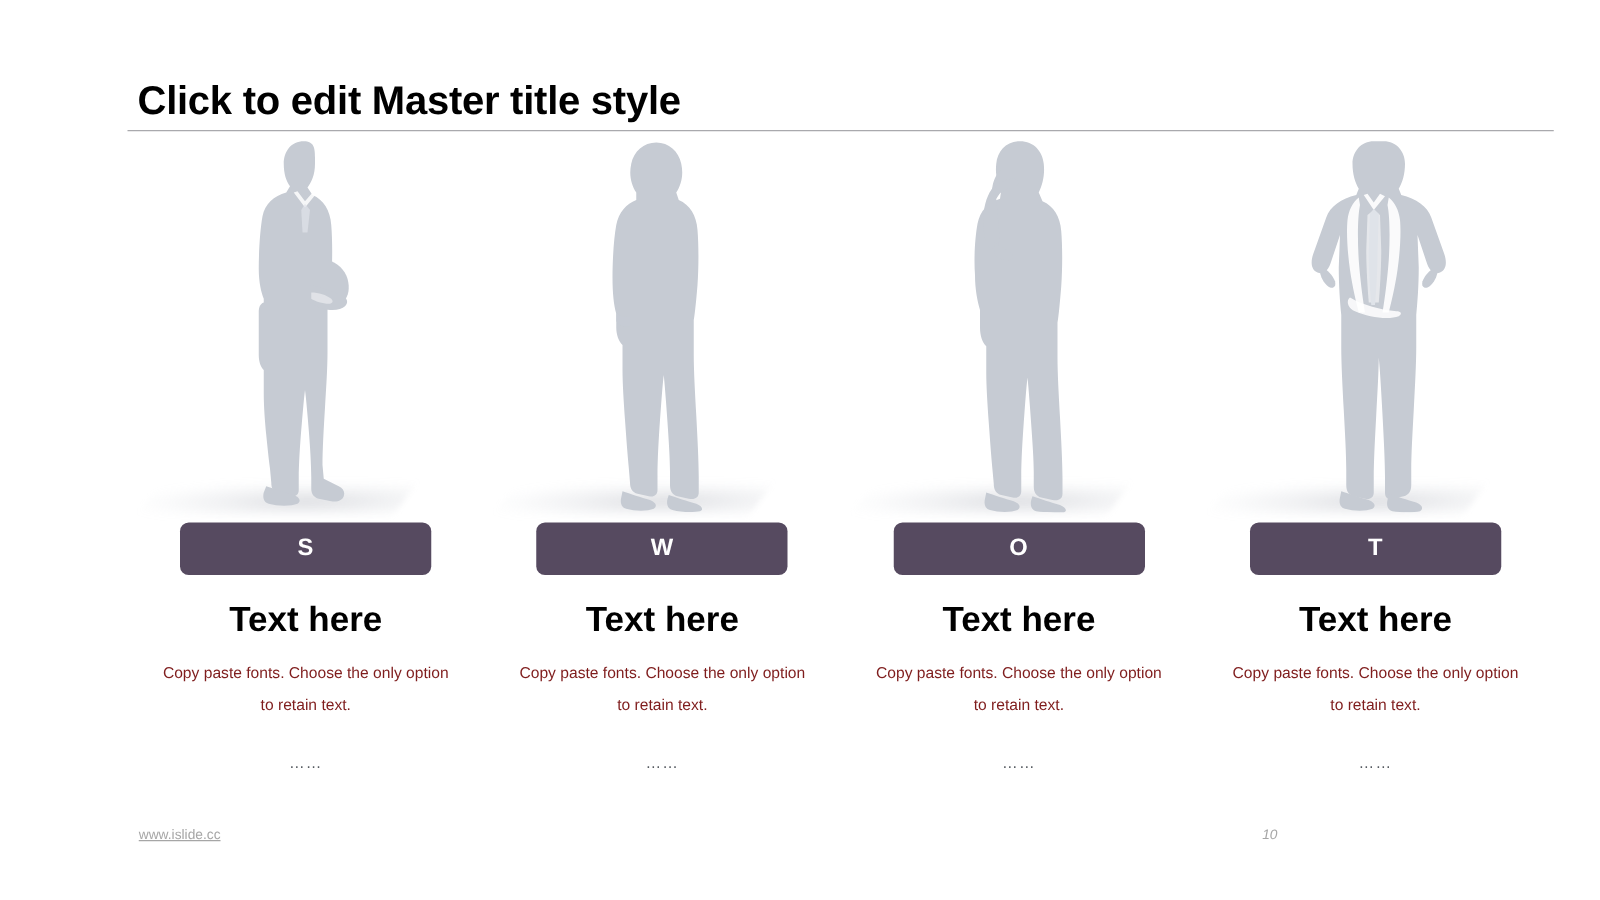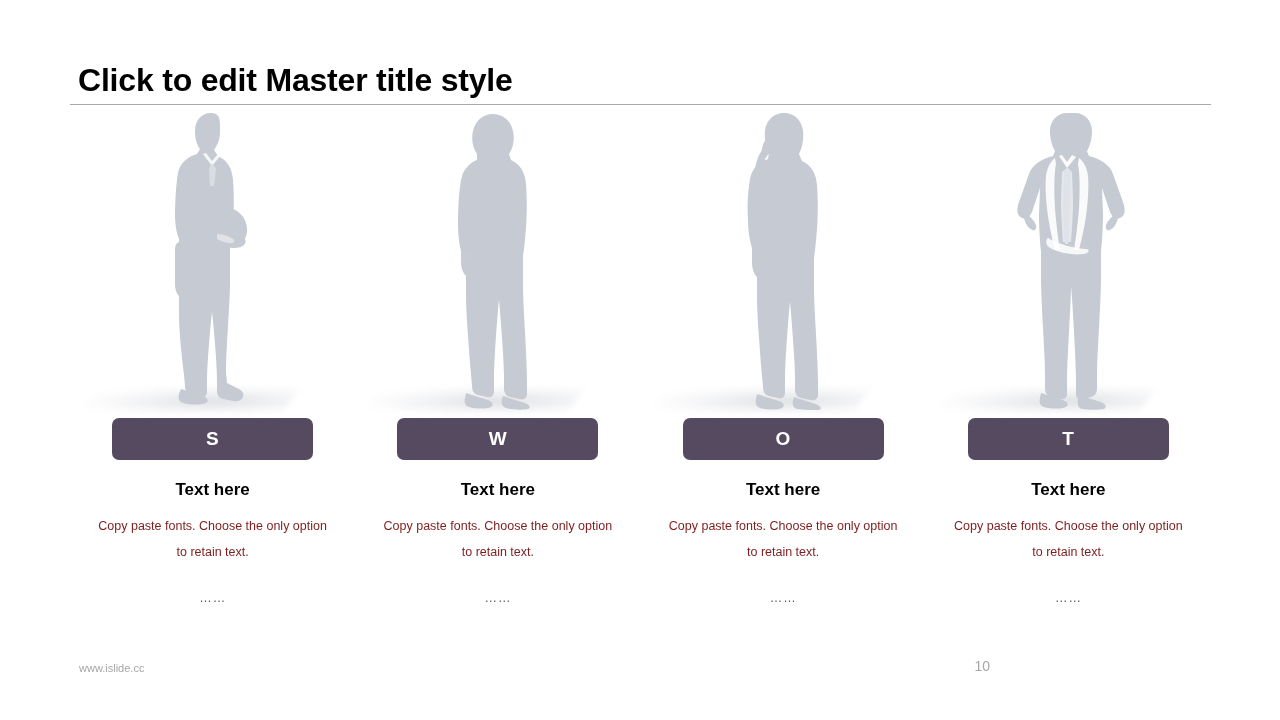--- a/index.html
+++ b/index.html
@@ -2,21 +2,21 @@
 <html><head>
 <meta charset="utf-8">
 <style>
   * { margin:0; padding:0; box-sizing:border-box; }
   html, body {
     width:1280px; height:720px;
     background:#ffffff;
     font-family:"Liberation Sans", sans-serif;
     overflow:hidden;
   }
-  .slide { position:relative; width:1060px; height:720px; background:#ffffff; }
+  .slide { position:relative; width:1060px; height:720px; background:#ffffff;margin-left:32px; }
 
   
   .title {
     position:absolute;
     left:78px; top:62px;
     font-size:32px;
     font-weight:bold;
     color:#000000;
     letter-spacing:-0.2px;
     white-space:nowrap;
@@ -86,21 +86,21 @@
     font-weight:bold;
     display:flex;
     align-items:center;
     justify-content:center;
     letter-spacing:0.5px;
   }
 
   
   .heading {
     margin-top:20px;
-    font-size:17px;
+    font-size:28px;
     font-weight:bold;
     color:#000000;
     text-align:center;
   }
   .body-text {
     margin-top:13px;
     width:232px;
     font-size:12.5px;
     line-height:26px;
     color:#7f1d1d;
@@ -113,26 +113,28 @@
     letter-spacing:1px;
     text-align:center;
   }
 
   
   .footer-left {
     position:absolute;
     left:79px; bottom:46px;
     font-size:11px;
     color:#a6a6a6;
+    text-decoration:underline;
   }
   .footer-right {
     position:absolute;
     right:70px; bottom:46px;
-    font-size:14px;
+    font-size:11px;
     color:#a6a6a6;
+    font-style:italic;
   }
 </style>
 </head>
 <body>
 
 <div class="slide">
 
   <div class="title">Click to edit Master title style</div>
   <div class="title-rule"></div>
 

